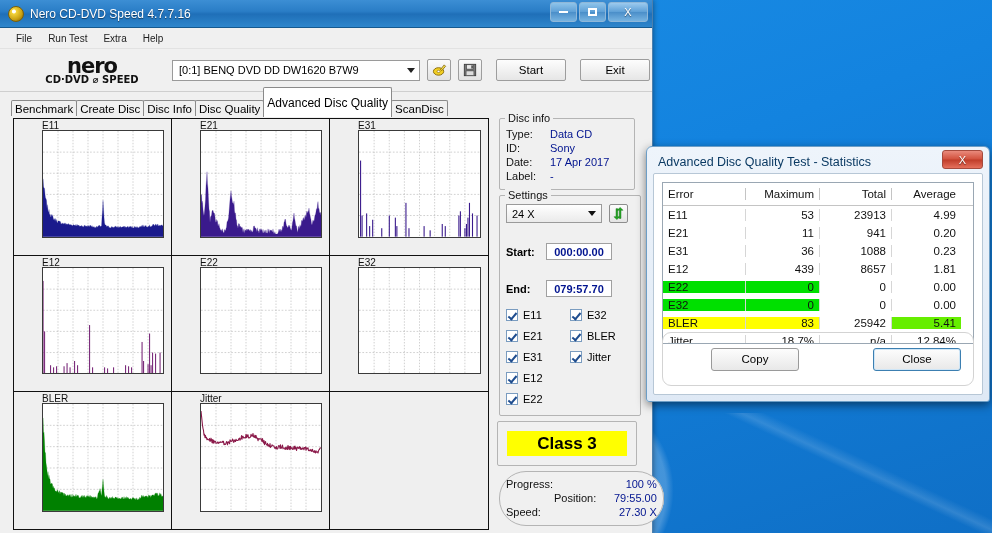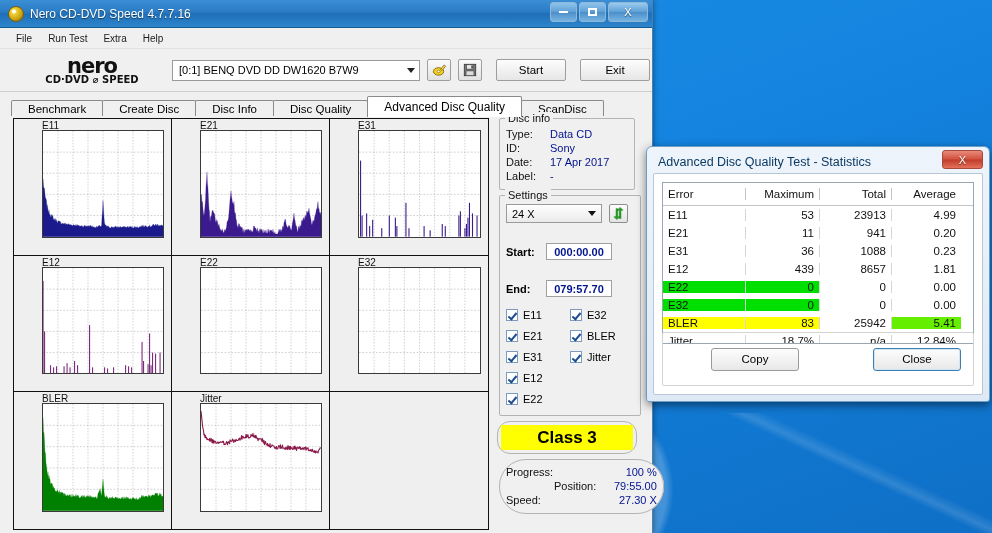--- a/index.html
+++ b/index.html
@@ -68,24 +68,24 @@
   .tb-ico{width:24px;height:22px;margin-left:7px;border:1px solid #9d9d9d;border-radius:2px;
     background:linear-gradient(180deg,#fbfbfb,#e2e2e2);display:flex;align-items:center;
     justify-content:center;box-sizing:border-box;}
   .tb-btn{width:70px;height:22px;margin-left:14px;border:1px solid #9d9d9d;border-radius:2px;
     background:linear-gradient(180deg,#fdfdfd,#e6e6e6);display:flex;align-items:center;
     justify-content:center;font-size:11.5px;box-sizing:border-box;}
 
   
   .tabrow{height:21px;padding-left:11px;display:flex;align-items:flex-end;
     background:#f0f0f0;position:relative;margin-top:4px;}
-  .tab{height:17px;padding:0 16px;border:1px solid #8a8a8a;border-bottom:0;
+  .tab{height:17px;padding:0 3px;border:1px solid #8a8a8a;border-bottom:0;
     background:#f0f0f0;display:flex;align-items:center;font-size:11.5px;
     margin-right:-1px;box-sizing:border-box;border-radius:2px 2px 0 0;}
-  .tab.active{height:21px;background:#fff;border-color:#8a8a8a;z-index:3;font-size:12px;}
+  .tab.active{height:30px;background:#fff;border-color:#8a8a8a;z-index:3;font-size:12px;}
 
   
   .content{position:absolute;left:0;top:116px;right:0;bottom:0;background:#f0f0f0;}
   .graphs{position:absolute;left:13px;top:2px;width:476px;height:412px;
     border:1px solid #111;background:#efefef;box-sizing:border-box;
     display:grid;grid-template-columns:1fr 1fr 1fr;grid-template-rows:1fr 1fr 1fr;}
   .gcell{border-right:1px solid #111;border-bottom:1px solid #111;position:relative;box-sizing:border-box;}
   .gcell.nr{border-right:0;} .gcell.nb{border-bottom:0;}
   .gtitle{position:absolute;left:28px;top:1px;font-size:10px;color:#111;z-index:4;}
   .plot{position:absolute;left:28px;top:11px;right:7px;bottom:17px;background:#fff;
@@ -110,21 +110,21 @@
   .fieldrow{display:flex;align-items:center;margin-top:20px;font-weight:bold;}
   .fieldrow label{width:40px;font-size:11px;}
   .txtbox{width:66px;height:17px;border:1px solid #a0a0a0;background:#fff;
     font-size:11px;color:#00138f;display:flex;align-items:center;justify-content:center;box-sizing:border-box;}
   .cbgrid{display:grid;grid-template-columns:64px 64px;margin-top:7px;}
   .cb{display:flex;align-items:center;height:21px;font-size:11px;}
   .cbbox{width:12px;height:12px;border:1px solid #7a9cc0;background:#fff;margin-right:5px;
     position:relative;box-sizing:border-box;}
   .cbbox:after{content:"";position:absolute;left:3px;top:1px;width:3px;height:7px;
     border:solid #1f4d8f;border-width:0 2px 2px 0;transform:rotate(40deg);}
-  .classbox{border:1px solid #b4b4b4;border-radius:13px;padding:3px;margin-bottom:5px;background:#f0f0f0;}
+  .classbox{border:1px solid #b4b4b4;border-radius:2px;padding:9px;margin-bottom:5px;background:#f0f0f0;}
   .classinner{background:#ffff00;height:25px;display:flex;align-items:center;justify-content:center;
     font-size:17px;font-weight:bold;color:#000;}
 
   
   #stats-dialog{position:absolute;left:646px;top:146px;width:344px;height:256px;
     background:linear-gradient(180deg,#eef4fb 0%,#dfe9f5 100%);
     border:1px solid #6d9ec6;border-radius:6px 6px 3px 3px;
     box-shadow:0 3px 10px rgba(0,0,0,.5);box-sizing:border-box;padding:2px;}
   .dlg-title{height:25px;display:flex;align-items:center;position:relative;padding-left:9px;}
   .dlg-title .t{font-size:12.5px;color:#0b3a63;}
@@ -143,21 +143,21 @@
   .c0{width:82px;}
   .c1{width:74px;text-align:right;border-left:1px solid #d6d6d6;}
   .c2{width:72px;text-align:right;border-left:1px solid #d6d6d6;}
   .c3{width:70px;text-align:right;border-left:1px solid #d6d6d6;}
   .c4{flex:1;border-left:1px solid #d6d6d6;}
   .strow.head .c1,.strow.head .c2,.strow.head .c3{border-left:1px solid #c4c4c4;}
   .hl-green{background:#00e000;}
   .hl-yellow{background:#ffff00;}
   .hl-lgreen{background:#66ee00;}
   .dlg-foot{position:absolute;left:8px;right:8px;bottom:8px;height:52px;
-    border:1px solid #d3d3d3;border-radius:2px;display:flex;align-items:center;}
+    border:1px solid #d3d3d3;border-radius:9px;display:flex;align-items:center;}
   .dbtn{width:88px;height:23px;border:1px solid #9a9a9a;border-radius:3px;
     background:linear-gradient(180deg,#fdfdfd,#e8e8e8);display:flex;align-items:center;
     justify-content:center;font-size:11.5px;box-sizing:border-box;}
   .dbtn.copy{margin-left:48px;}
   .dbtn.close{margin-left:74px;border:1px solid #3c7fb1;
     box-shadow:0 0 0 1px #cfe6f7 inset;}
 </style>
 </head>
 <body>
 

